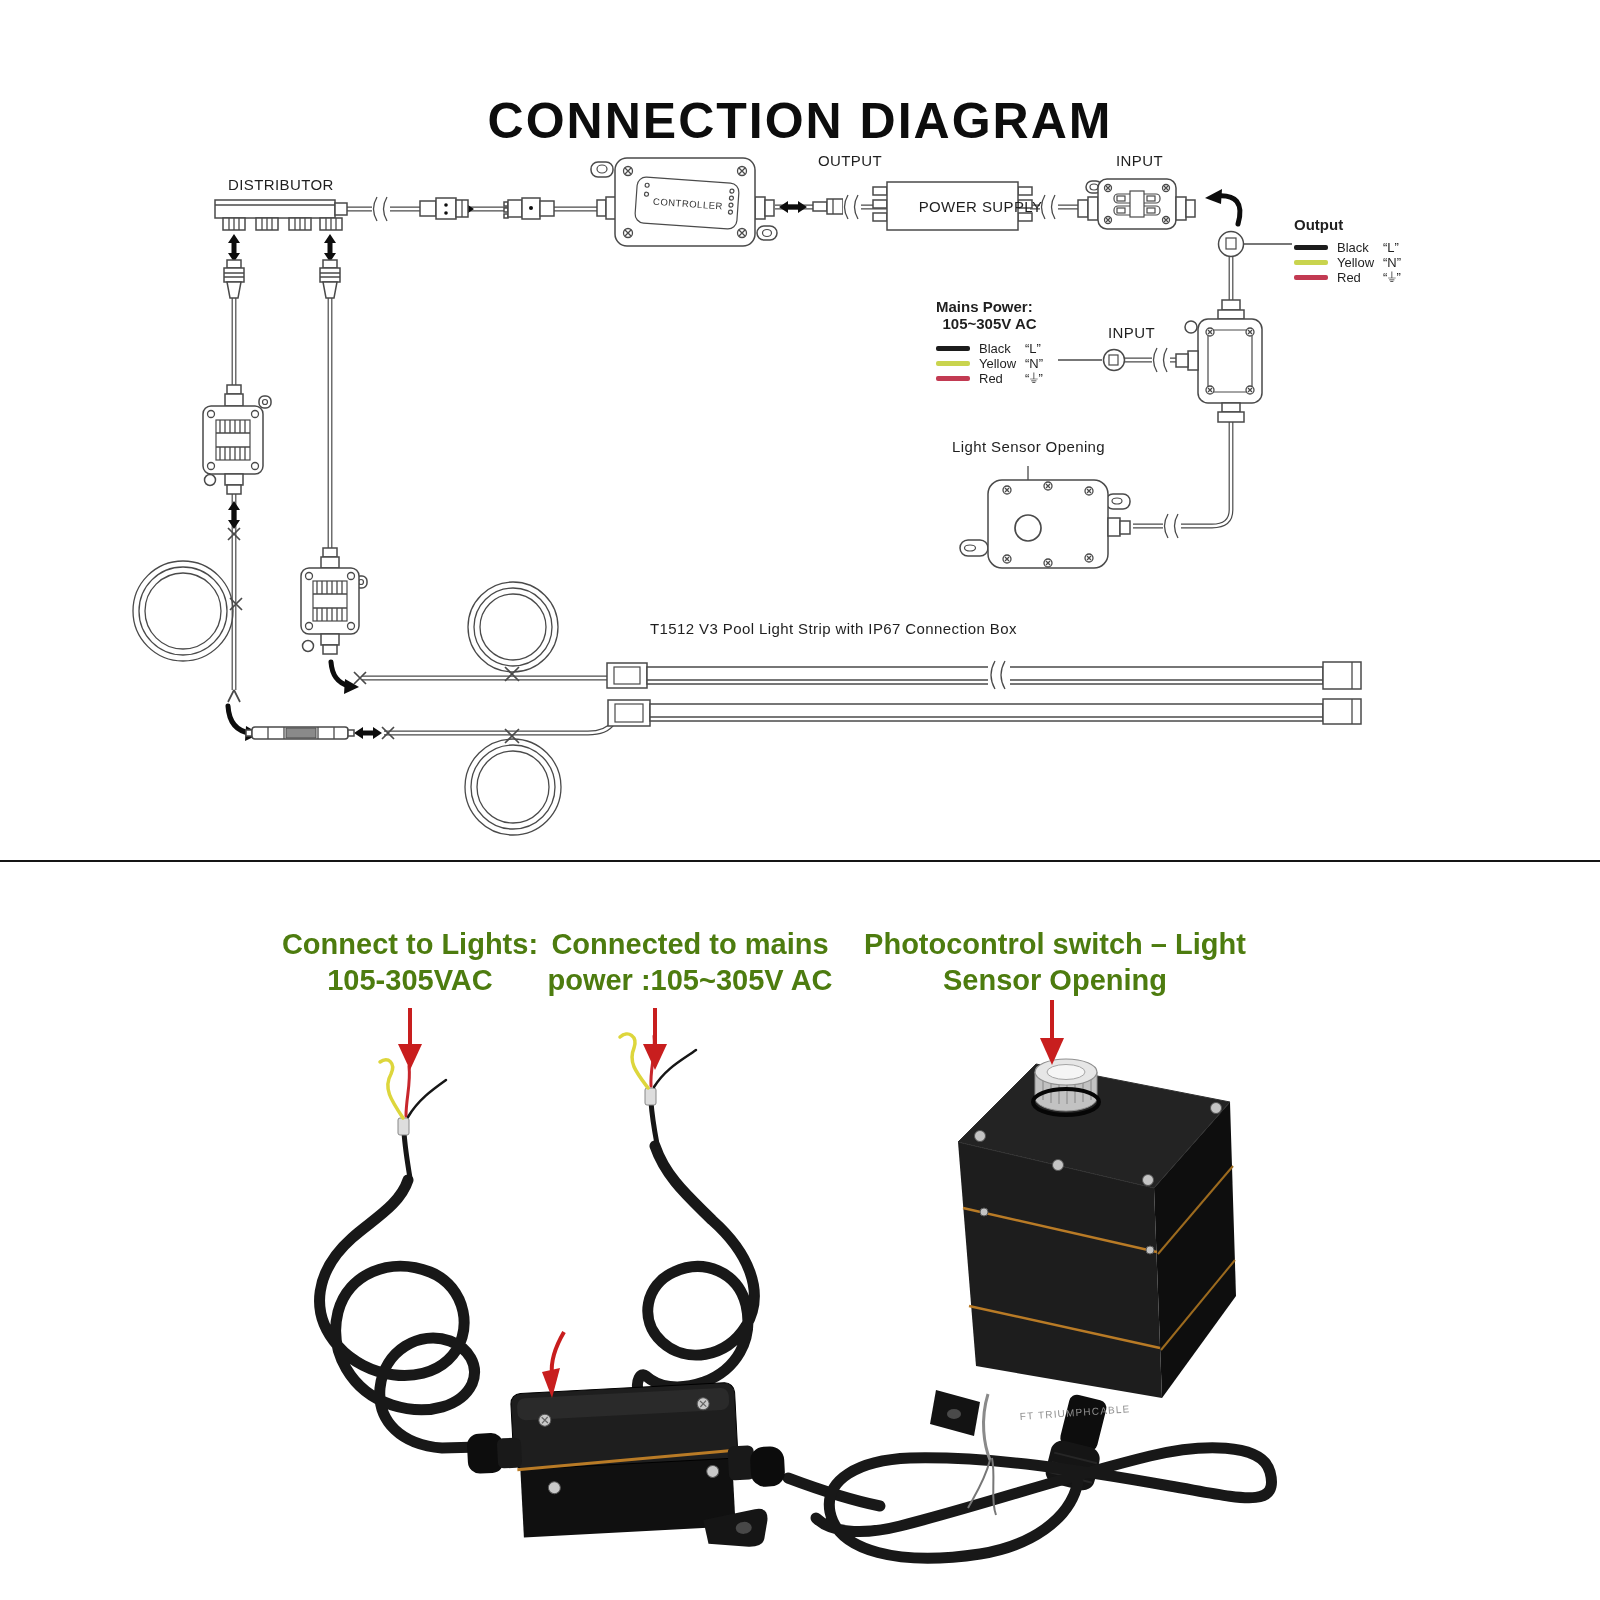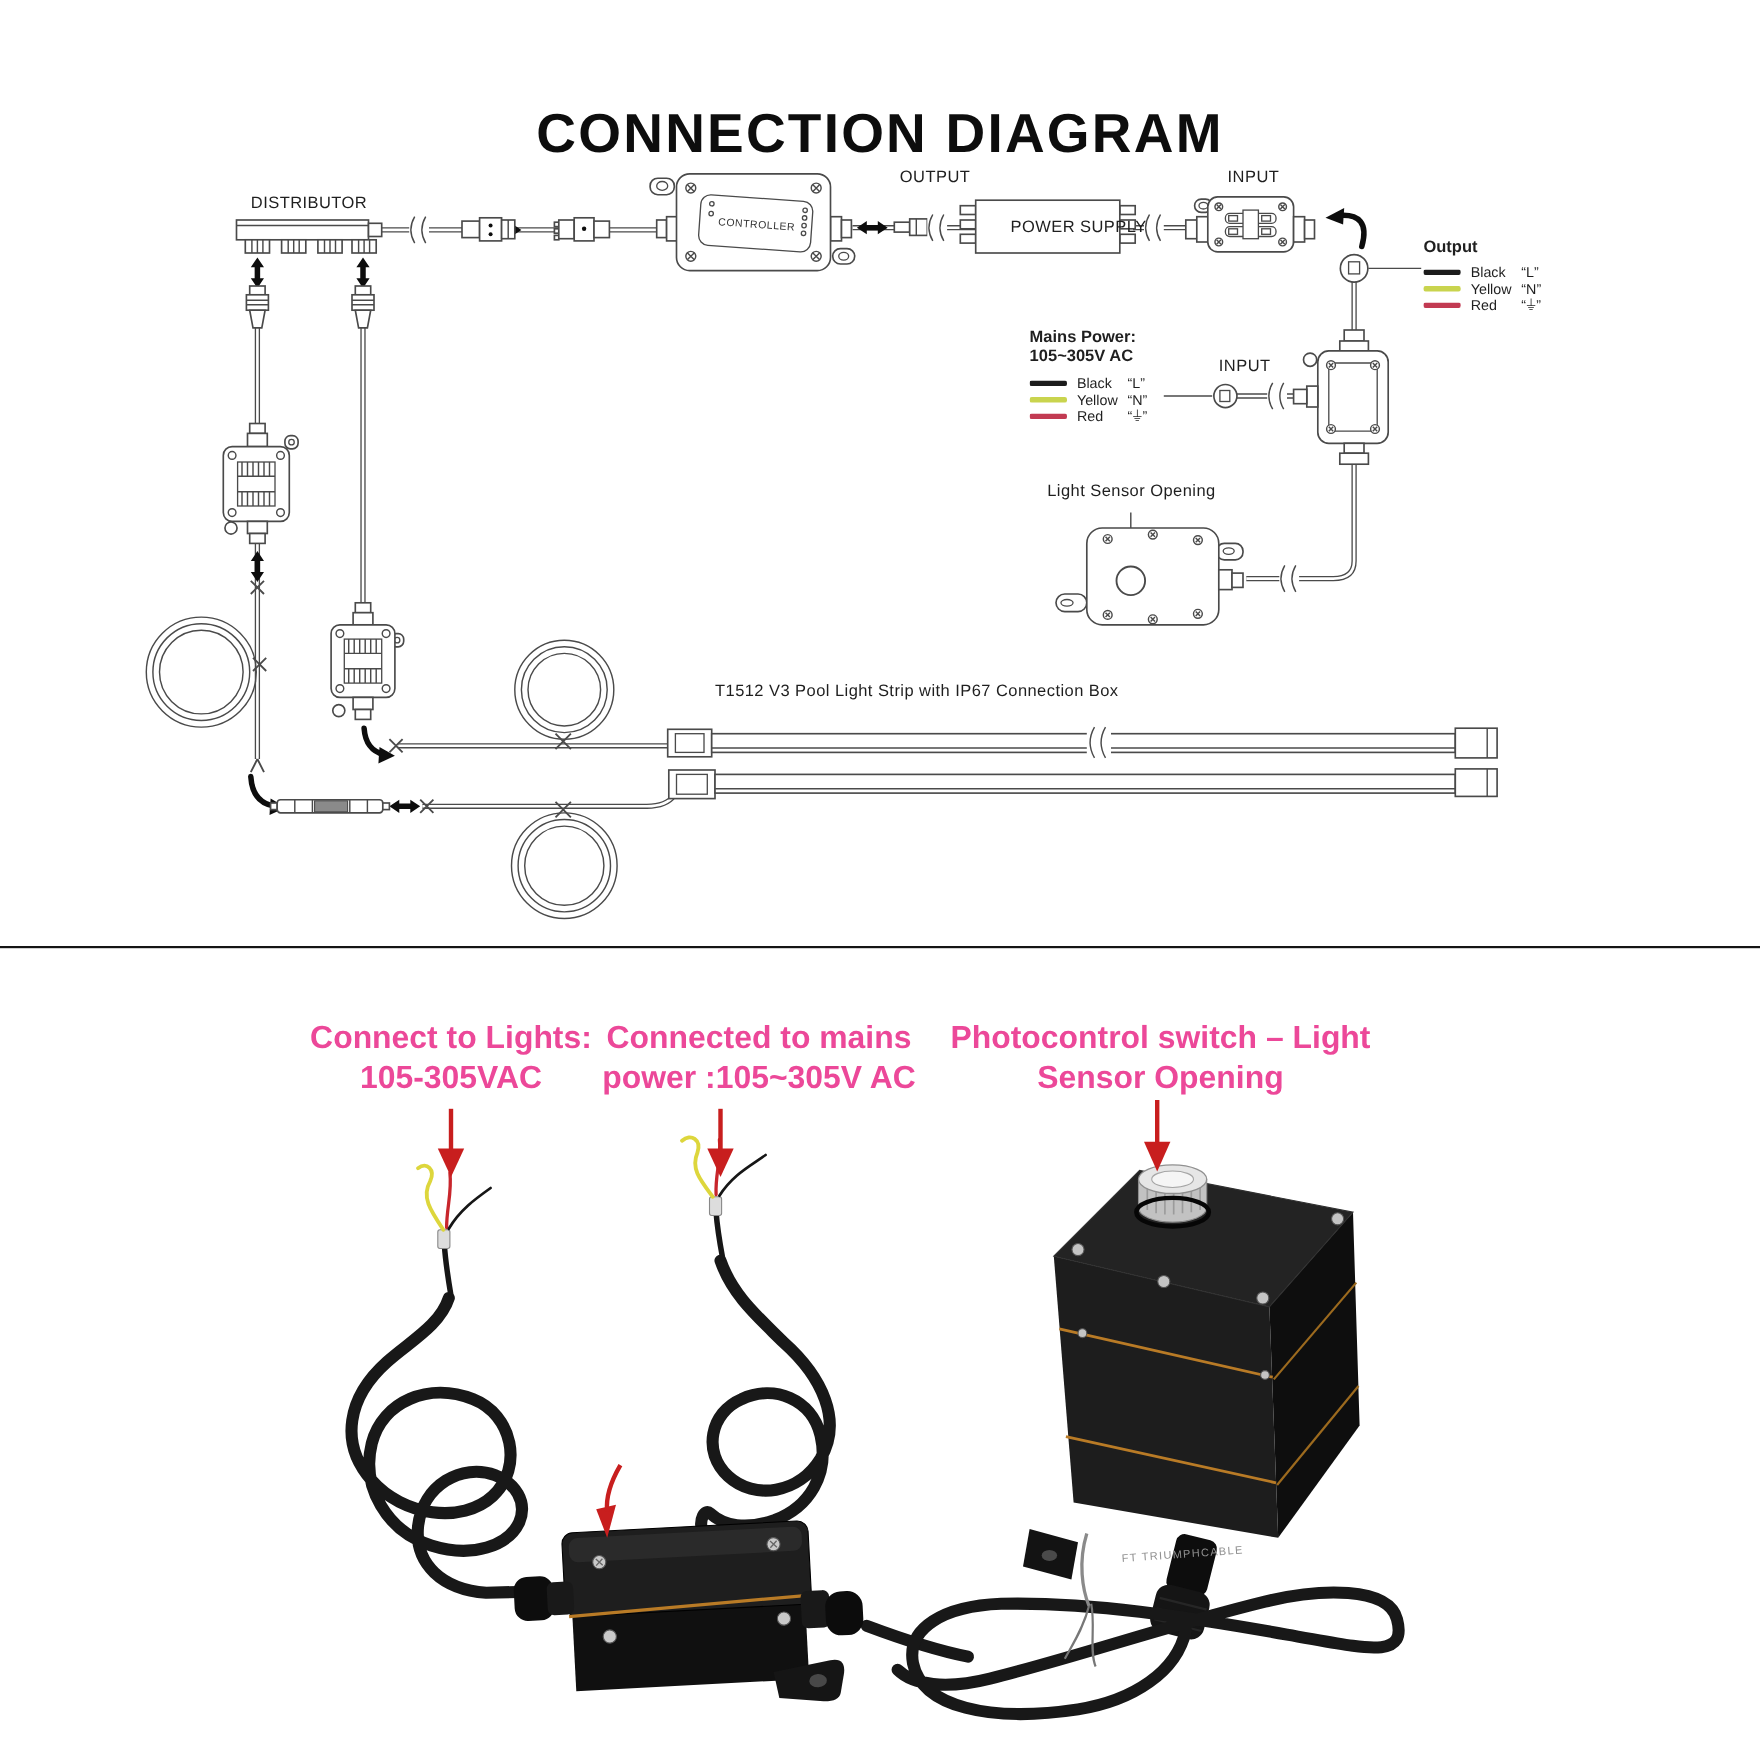--- a/index.html
+++ b/index.html
@@ -10,21 +10,21 @@
          letter-spacing:2px;color:#0d0d0d;margin-top:36px;}
   .dlabel{font-size:15px;color:#1f1f1f;letter-spacing:.4px;white-space:nowrap;}
   .dlabel.ctr{text-align:center;}
   .legend{font-size:13px;color:#1f1f1f;}
   .legend .lg-title{font-size:15px;font-weight:600;margin-bottom:7px;}
   .legend .lg-title2{font-size:15px;font-weight:600;margin-bottom:7px;margin-top:-5px;}
   .legend-row{display:flex;align-items:center;height:15px;white-space:nowrap;}
   .legend-row svg{margin-right:9px;display:block;}
   .lg-name{display:inline-block;width:46px;}
   .lg-code{display:inline-block;}
-  .redlabel{color:#ec4899;font-size:29px;font-weight:700;text-align:center;line-height:36px;white-space:nowrap;}
+  .redlabel{color:#4d7c0f;font-size:29px;font-weight:700;text-align:center;line-height:36px;white-space:nowrap;}
   .divider{left:0;top:860px;width:1600px;height:2px;background:#151515;}
   svg{display:block;}
   .ln{fill:none;stroke:#4a4a4a;stroke-width:1.3;}
   .ln2{fill:none;stroke:#4a4a4a;stroke-width:1.7;}
   .tube{fill:none;stroke:#4a4a4a;stroke-width:4.8;}
   .tubein{fill:none;stroke:#ffffff;stroke-width:2.4;}
   .box{fill:#ffffff;stroke:#4a4a4a;stroke-width:1.5;}
   .box2{fill:#ffffff;stroke:#4a4a4a;stroke-width:1.2;}
   .dk{fill:#0d0d0d;}
   .brk rect{fill:#ffffff;stroke:none;}
@@ -411,21 +411,21 @@
       <svg width="34" height="6">
           <rect x="0" y="0" width="34" height="5" rx="2" fill="#c23a52"></rect>
         </svg>
       <span class="lg-name">Red</span>
       <span class="lg-code">“⏚”</span>
     </div>
   </div>
 
   <div class="abs legend" style="left:936px;top:298px;">
     <div class="lg-title" style="margin-bottom:0;">Mains Power:</div>
-    <div class="lg-title2" style="margin-top:0;margin-bottom:9px;">105~305V AC</div>
+    <div class="lg-title2" style="margin-top:0;margin-bottom:9px;text-align:center;">105~305V AC</div>
     <div class="legend-row">
       <svg width="34" height="6">
           <rect x="0" y="0" width="34" height="5" rx="2" fill="#1c1c1c"></rect>
         </svg>
       <span class="lg-name">Black</span>
       <span class="lg-code">“L”</span>
     </div>
     <div class="legend-row">
       <svg width="34" height="6">
           <rect x="0" y="0" width="34" height="5" rx="2" fill="#c9d44e"></rect>

